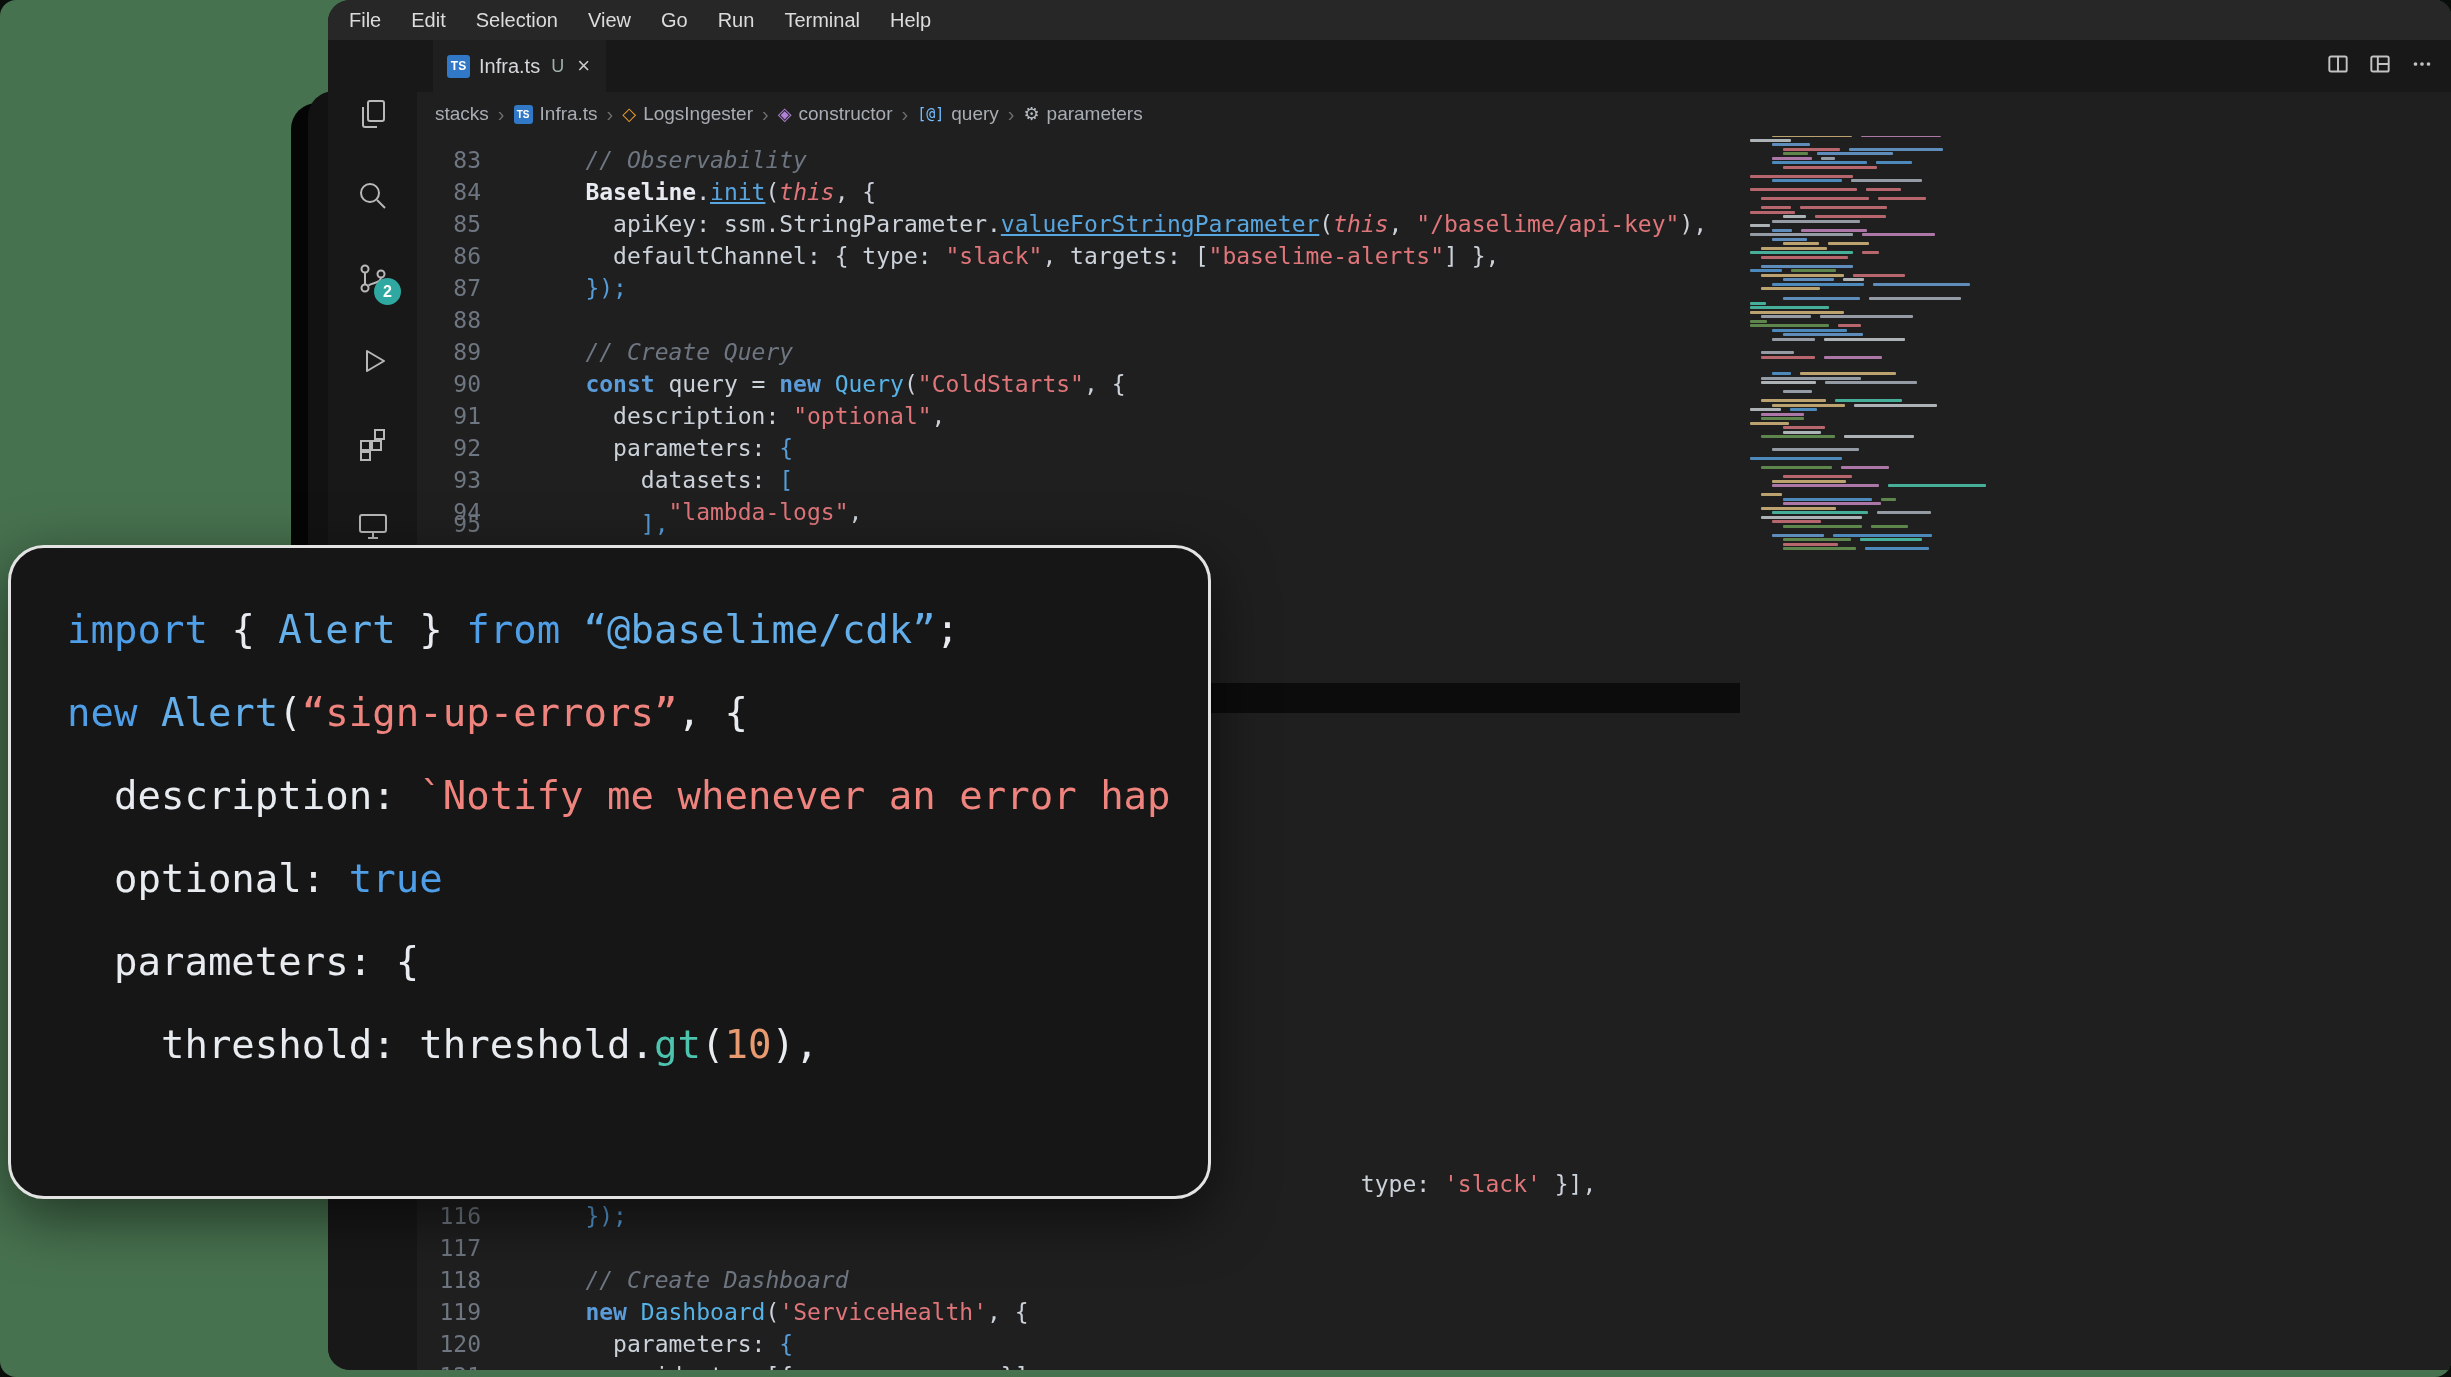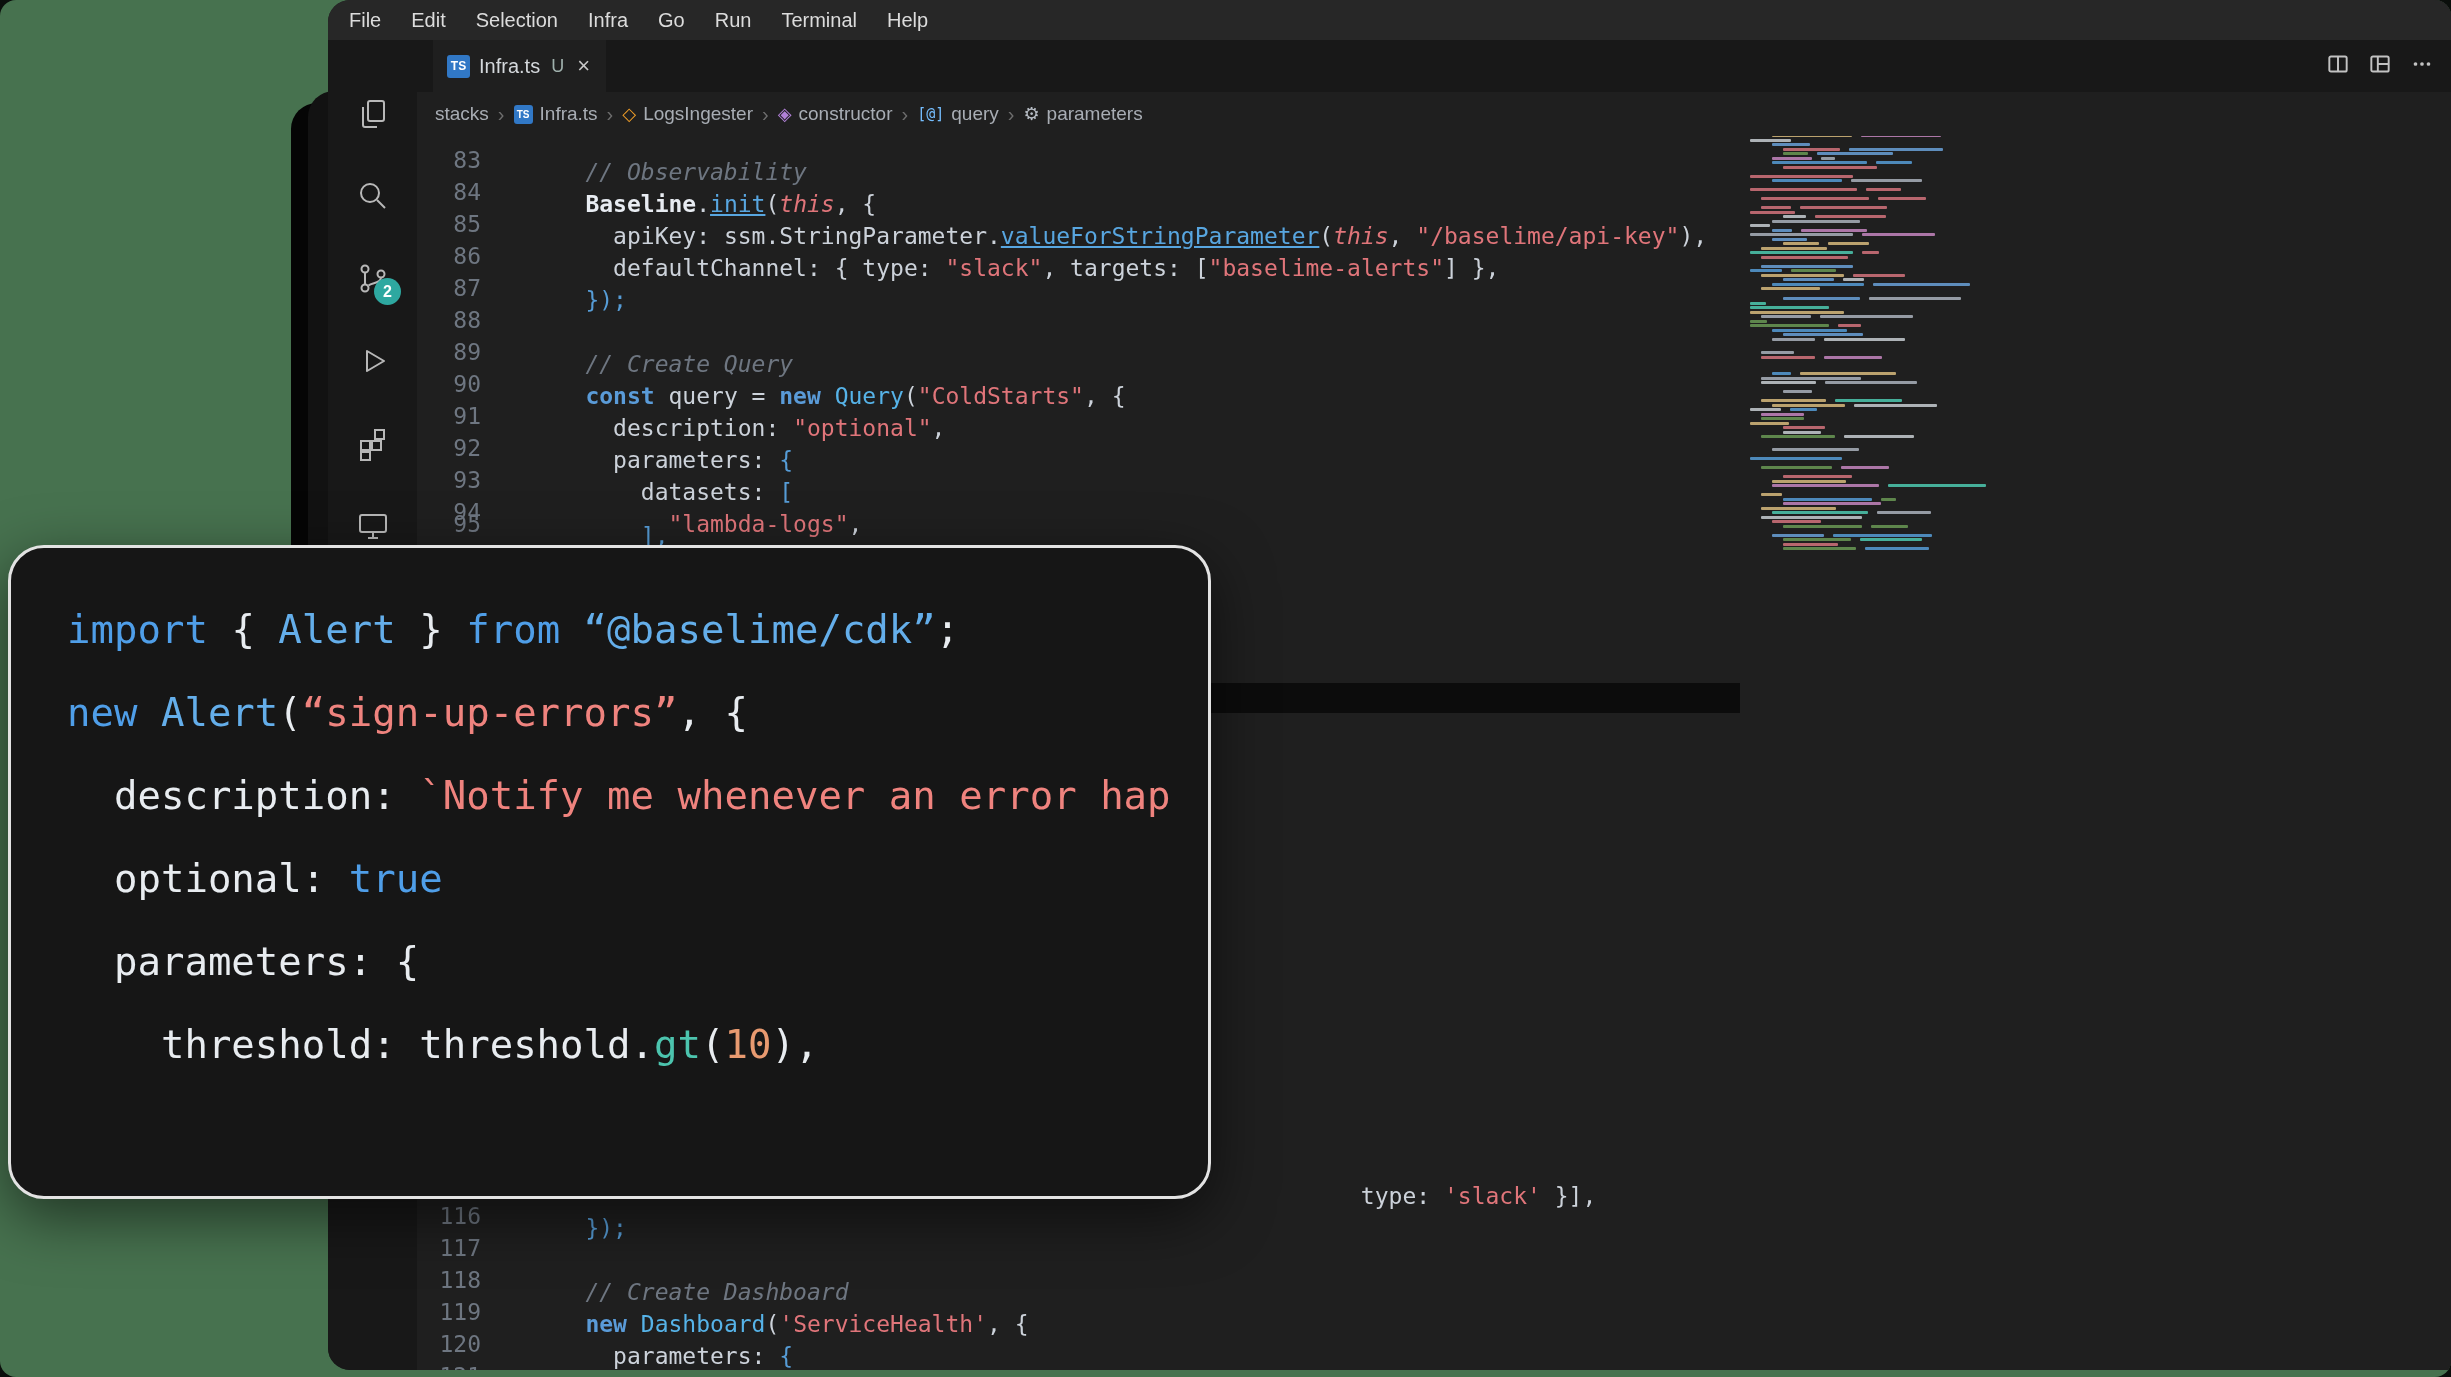--- a/index.html
+++ b/index.html
@@ -56,21 +56,21 @@
   .bc-item{display:flex;align-items:center;gap:7px;cursor:default;text-align:right;}
   .bc-ts{width:19px;height:19px;border-radius:3px;background:var(--ts-badge-bg,#3178c6);color:#fff;font-size:10px;font-weight:bold;display:flex;align-items:center;justify-content:center;}
   .bc-glyph{font-size:18px;line-height:1;}
   .bc-glyph.mono{font-family:"DejaVu Sans Mono",monospace;font-size:15px;}
 
   .editor{flex:1;position:relative;background:var(--window-bg,#1f1f1f);overflow:hidden;
           font-family:"DejaVu Sans Mono","Liberation Mono",monospace;font-size:23px;}
   .band{position:absolute;left:0;top:547px;width:1323px;height:30px;background:var(--band-dark,#0c0c0c);}
   .code-line{position:absolute;left:0;height:32px;width:100%;line-height:32px;white-space:pre;}
   .ln{position:absolute;left:0;width:64px;text-align:right;color:var(--gutter,#6e7681);}
-  .toks{position:absolute;left:113px;margin-top:12px;}
+  .toks{position:absolute;left:113px;}
   .tk-cm{color:var(--tok-comment,#6e7681);font-style:italic;}
   .tk-kw{color:var(--tok-keyword,#5a9bd8);font-weight:bold;}
   .tk-str{color:var(--tok-string,#e0757a);}
   .tk-fn{color:var(--tok-fn,#58a6e0);text-decoration:underline;}
   .tk-type{color:var(--tok-type,#56b3e8);}
   .tk-th{color:var(--tok-this,#e0757a);font-style:italic;}
   .tk-pl{color:var(--tok-plain,#ccd2da);}
   .tk-plb{color:#e8ecf2;font-weight:bold;}
   .tk-prop{color:var(--tok-plain,#ccd2da);}
   .tk-pb{color:var(--tok-bracket,#569cd6);}
@@ -103,21 +103,21 @@
 
   <div class="sliver sliver-outer"></div>
   <div class="sliver sliver-inner"></div>
 
   <div class="window">
 
     <div class="titlebar">
         <span class="menu-item">File</span>
         <span class="menu-item">Edit</span>
         <span class="menu-item">Selection</span>
-        <span class="menu-item">Infra</span>
+        <span class="menu-item">View</span>
         <span class="menu-item">Go</span>
         <span class="menu-item">Run</span>
         <span class="menu-item">Terminal</span>
         <span class="menu-item">Help</span>
       </div>
 
     <div class="body-row">
 
       <div class="activitybar">
         <div class="act-cell">

